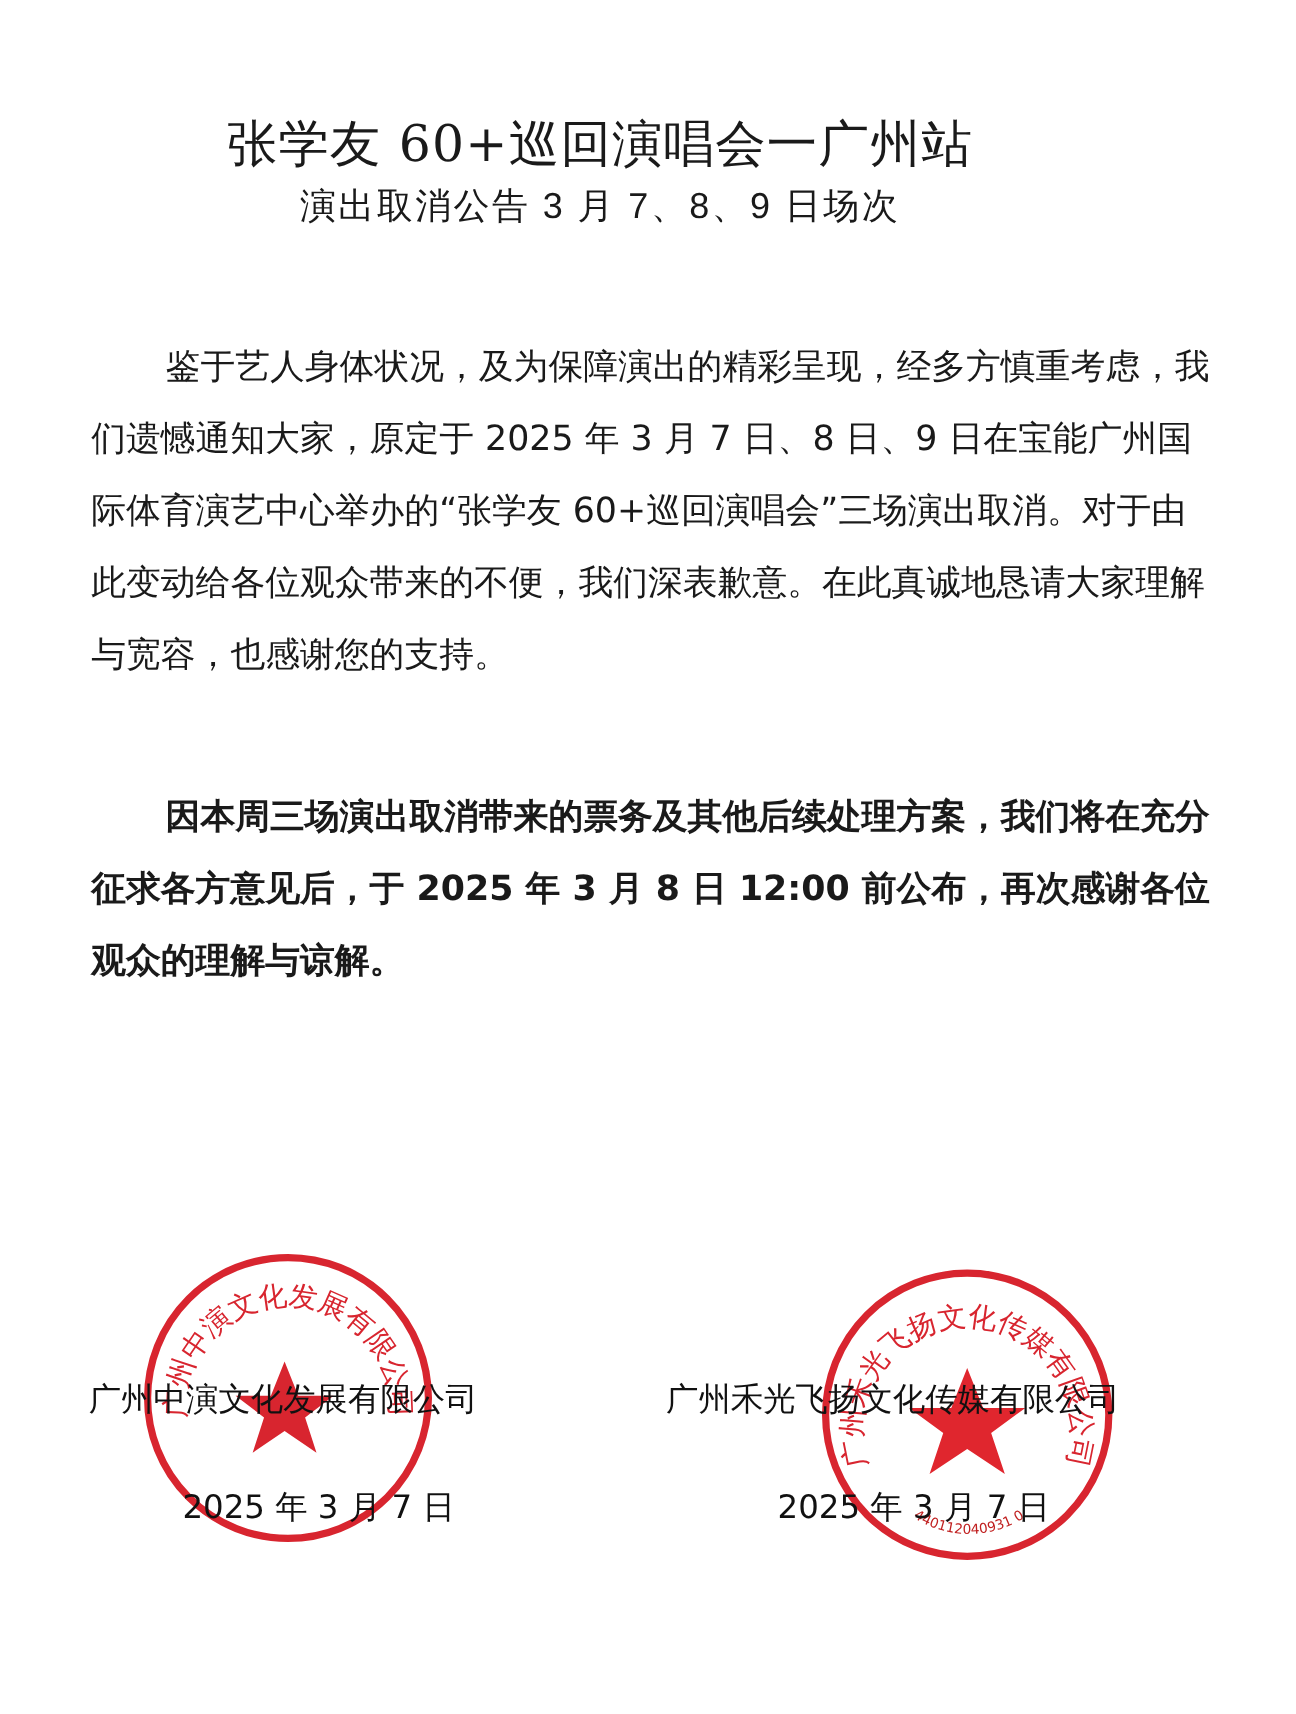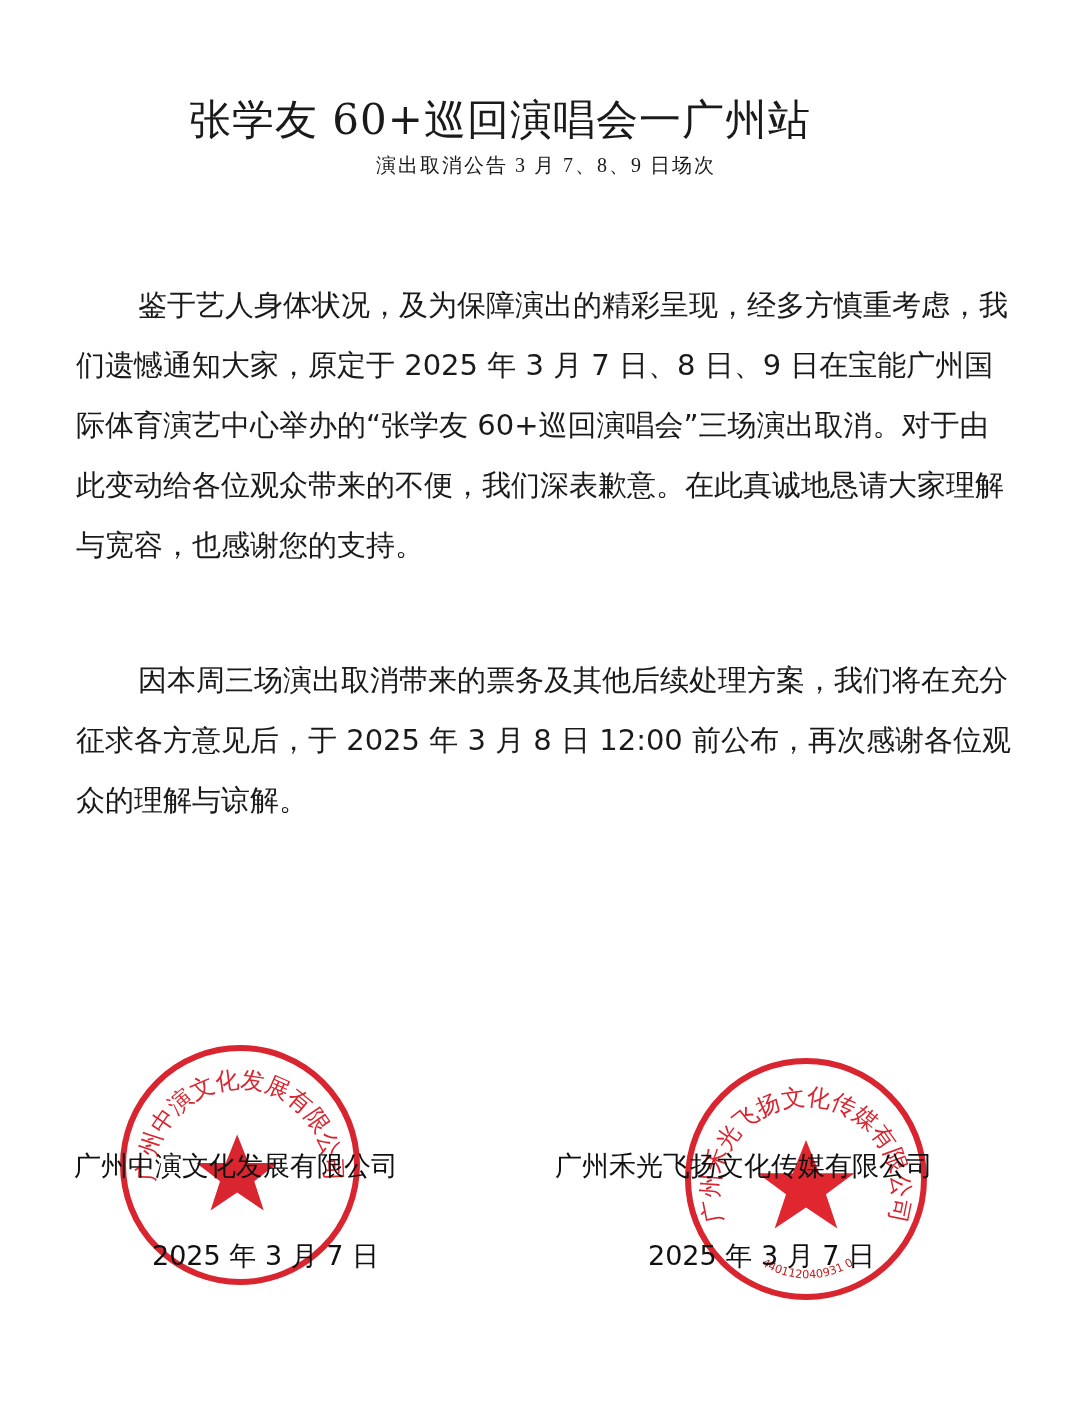--- a/index.html
+++ b/index.html
@@ -1,24 +1,24 @@
 <!DOCTYPE html>
 <html><head>
   <meta charset="utf-8">
   <style>
     html, body { margin: 0; padding: 0; background: #ffffff; }
     body { width: 1080px; height: 1428px; position: relative; overflow: hidden;
            font-family: "DejaVu Sans", "Liberation Sans", sans-serif; color: #1a1a1a; }
     .title { position: absolute; top: 92px; left: 0; width: 1000px; text-align: center;
              font-family: "DejaVu Serif", "Liberation Serif", serif; font-size: 42px; letter-spacing: 1px; }
     .subtitle { position: absolute; top: 152px; left: 0; width: 1000px; text-align: center;
-                font-family: Liberation Serif, serif; font-size: 20px; letter-spacing: 2px; margin-left: 46px; }
+                font-family: Liberation Sans, sans-serif; font-size: 30px; letter-spacing: 2px; }
     .body-text { position: absolute; left: 76px; width: 940px; font-size: 29px; line-height: 60px; }
     .para1 { top: 275px; }
-    .para2 { top: 650px; }
+    .para2 { top: 650px; font-weight: bold; }
     .para p { margin: 0; }
     .indent { text-indent: 62px; }
     .stamp { position: absolute; border: 6px solid #d8252f; border-radius: 50%; box-sizing: border-box; }
     .stamp1 { left: 120px; top: 1045px; width: 240px; height: 240px; }
     .stamp2 { left: 685px; top: 1058px; width: 242px; height: 242px; }
     .stamp svg { position: absolute; left: 0; top: 0; width: 100%; height: 100%; overflow: visible; }
     .stamp-text { fill: #d8252f; font-size: 25px; font-family: "DejaVu Sans", sans-serif; }
     .stamp-num { fill: #c02020; font-size: 12px; font-family: "DejaVu Sans", sans-serif; }
     .sig { position: absolute; font-size: 27px; color: #111; white-space: nowrap; }
     .sig1-name { left: 74px; top: 1148px; }

